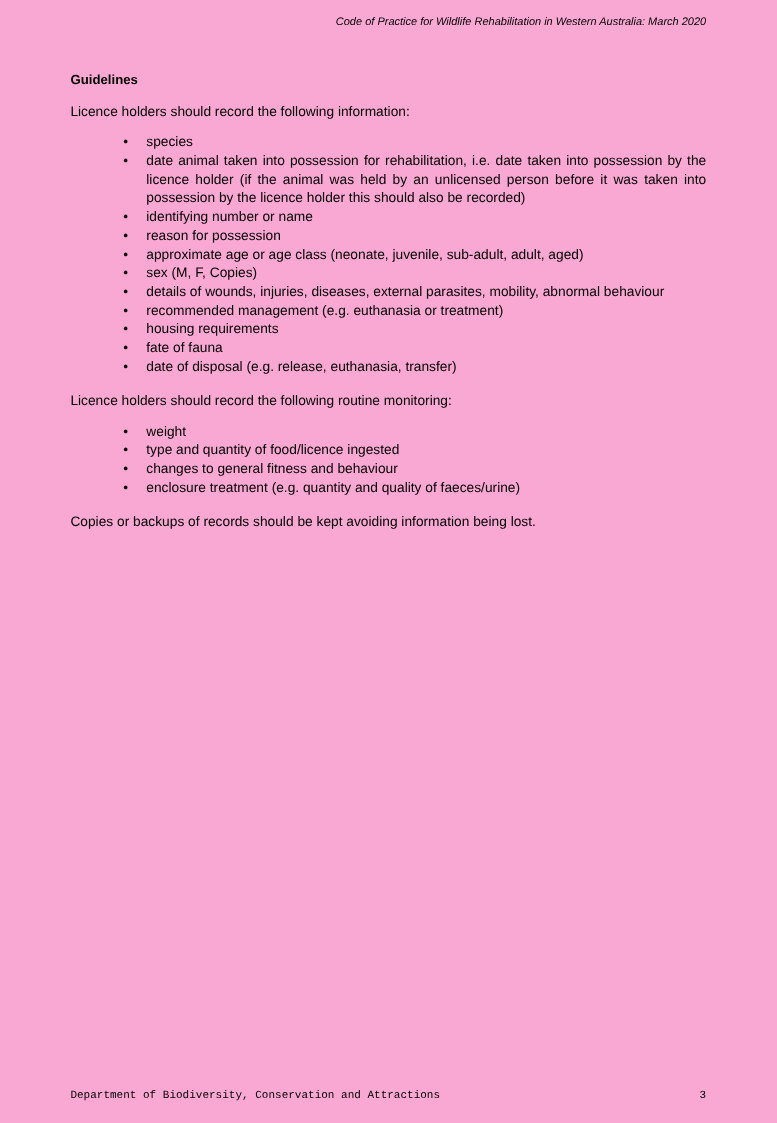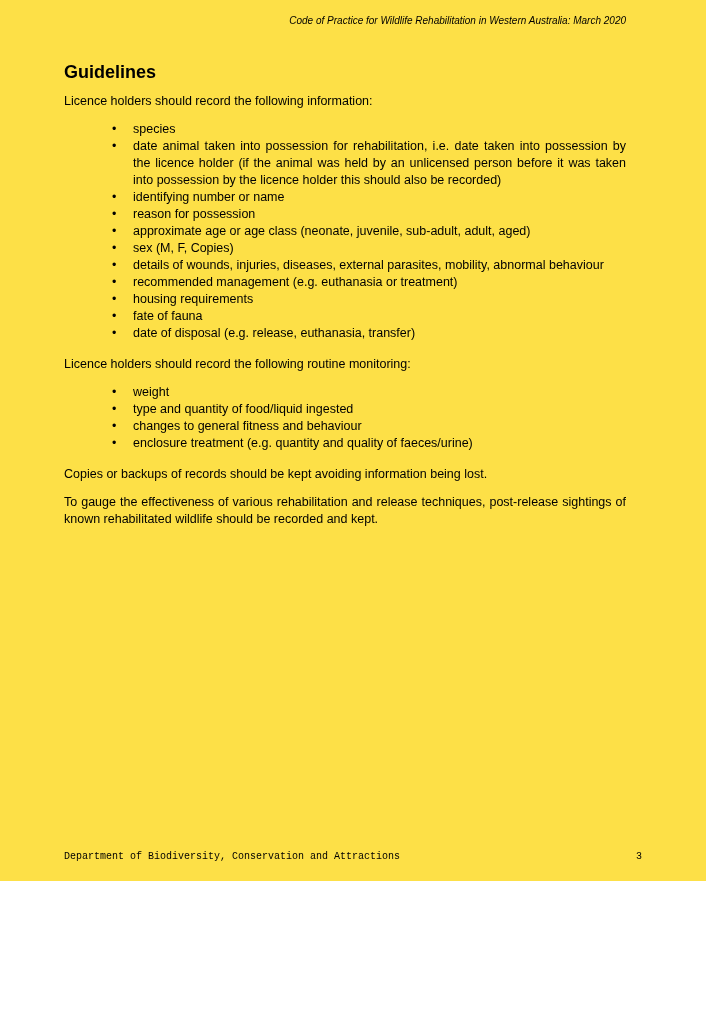--- a/index.html
+++ b/index.html
@@ -3,40 +3,40 @@
 <meta charset="utf-8">
 <style>
   html, body {
     margin: 0;
     padding: 0;
     background: #ffffff;
   }
   .page {
     position: relative;
     width: 706px;
-    height: 881px;
+    height: 1021px;
     margin: 0 auto;
     box-sizing: border-box;
-    padding: 14px 80px 0 64px;
-    background: #fde047;
+    padding: 14px 64px 0 64px;
+    background: #f9a8d4;
     color: #000000;
     font-family: "Liberation Sans", sans-serif;
     font-size: 12.5px;
     line-height: 17px;
     overflow: hidden;
   }
   .running-header {
     text-align: right;
     font-style: italic;
     font-size: 10px;
     line-height: 13px;
     margin: 0 0 37px 0;
   }
   .section-heading {
-    font-size: 18px;
+    font-size: 12px;
     font-weight: bold;
     line-height: 17px;
     margin: 0 0 12px 0;
   }
   p.body-para {
     margin: 0 0 11px 0;
     text-align: justify;
   }
   ul.bullet-list {
     list-style: none;
@@ -89,27 +89,26 @@
       <li>recommended management (e.g. euthanasia or treatment)</li>
       <li>housing requirements</li>
       <li>fate of fauna</li>
       <li>date of disposal (e.g. release, euthanasia, transfer)</li>
     </ul>
 
   <p class="body-para">Licence holders should record the following routine monitoring:</p>
 
   <ul class="bullet-list">
       <li>weight</li>
-      <li>type and quantity of food/liquid ingested</li>
+      <li>type and quantity of food/licence ingested</li>
       <li>changes to general fitness and behaviour</li>
       <li>enclosure treatment (e.g. quantity and quality of faeces/urine)</li>
     </ul>
 
   <p class="body-para">Copies or backups of records should be kept avoiding information being lost.</p>
 
-  <p class="body-para">To gauge the effectiveness of various rehabilitation and release techniques, post-release sightings of known rehabilitated wildlife should be recorded and kept.</p>
 
   <div class="page-footer">
     <span>Department of Biodiversity, Conservation and Attractions</span>
     <span>3</span>
   </div>
 
 </div>
 
 </body></html>

